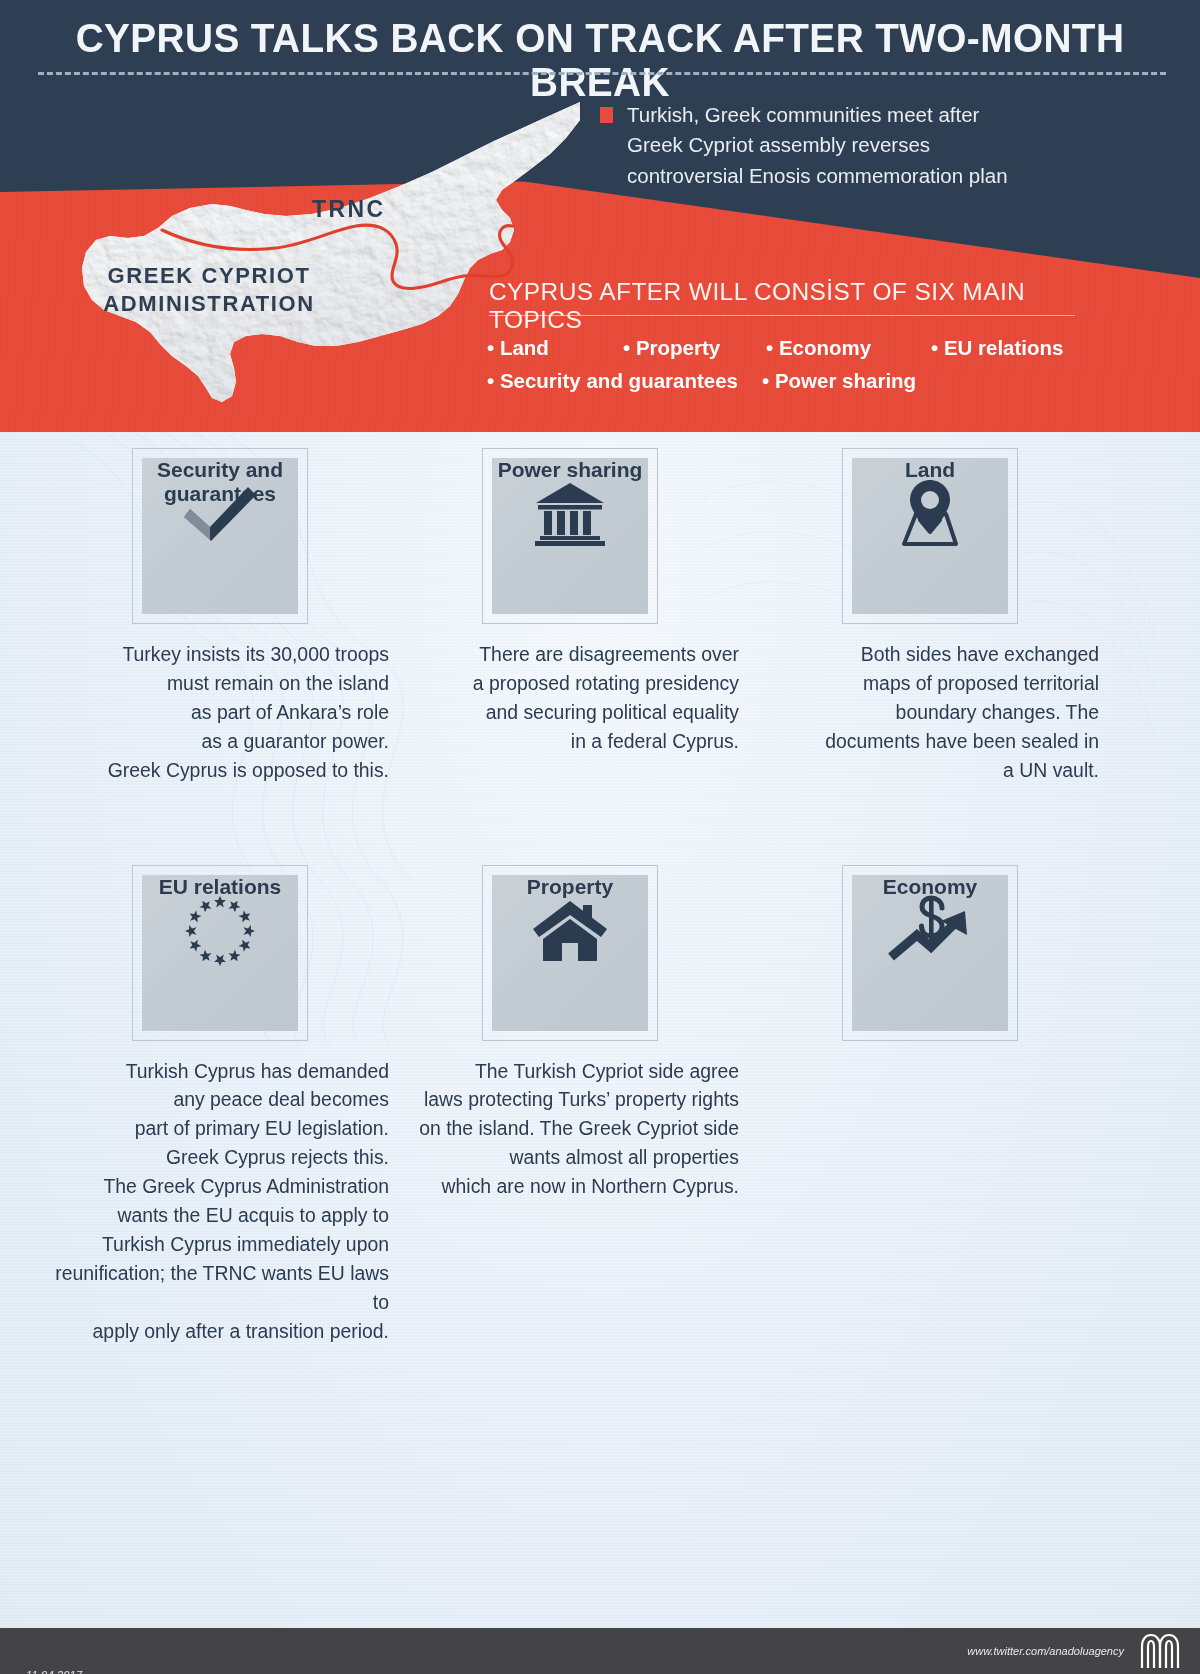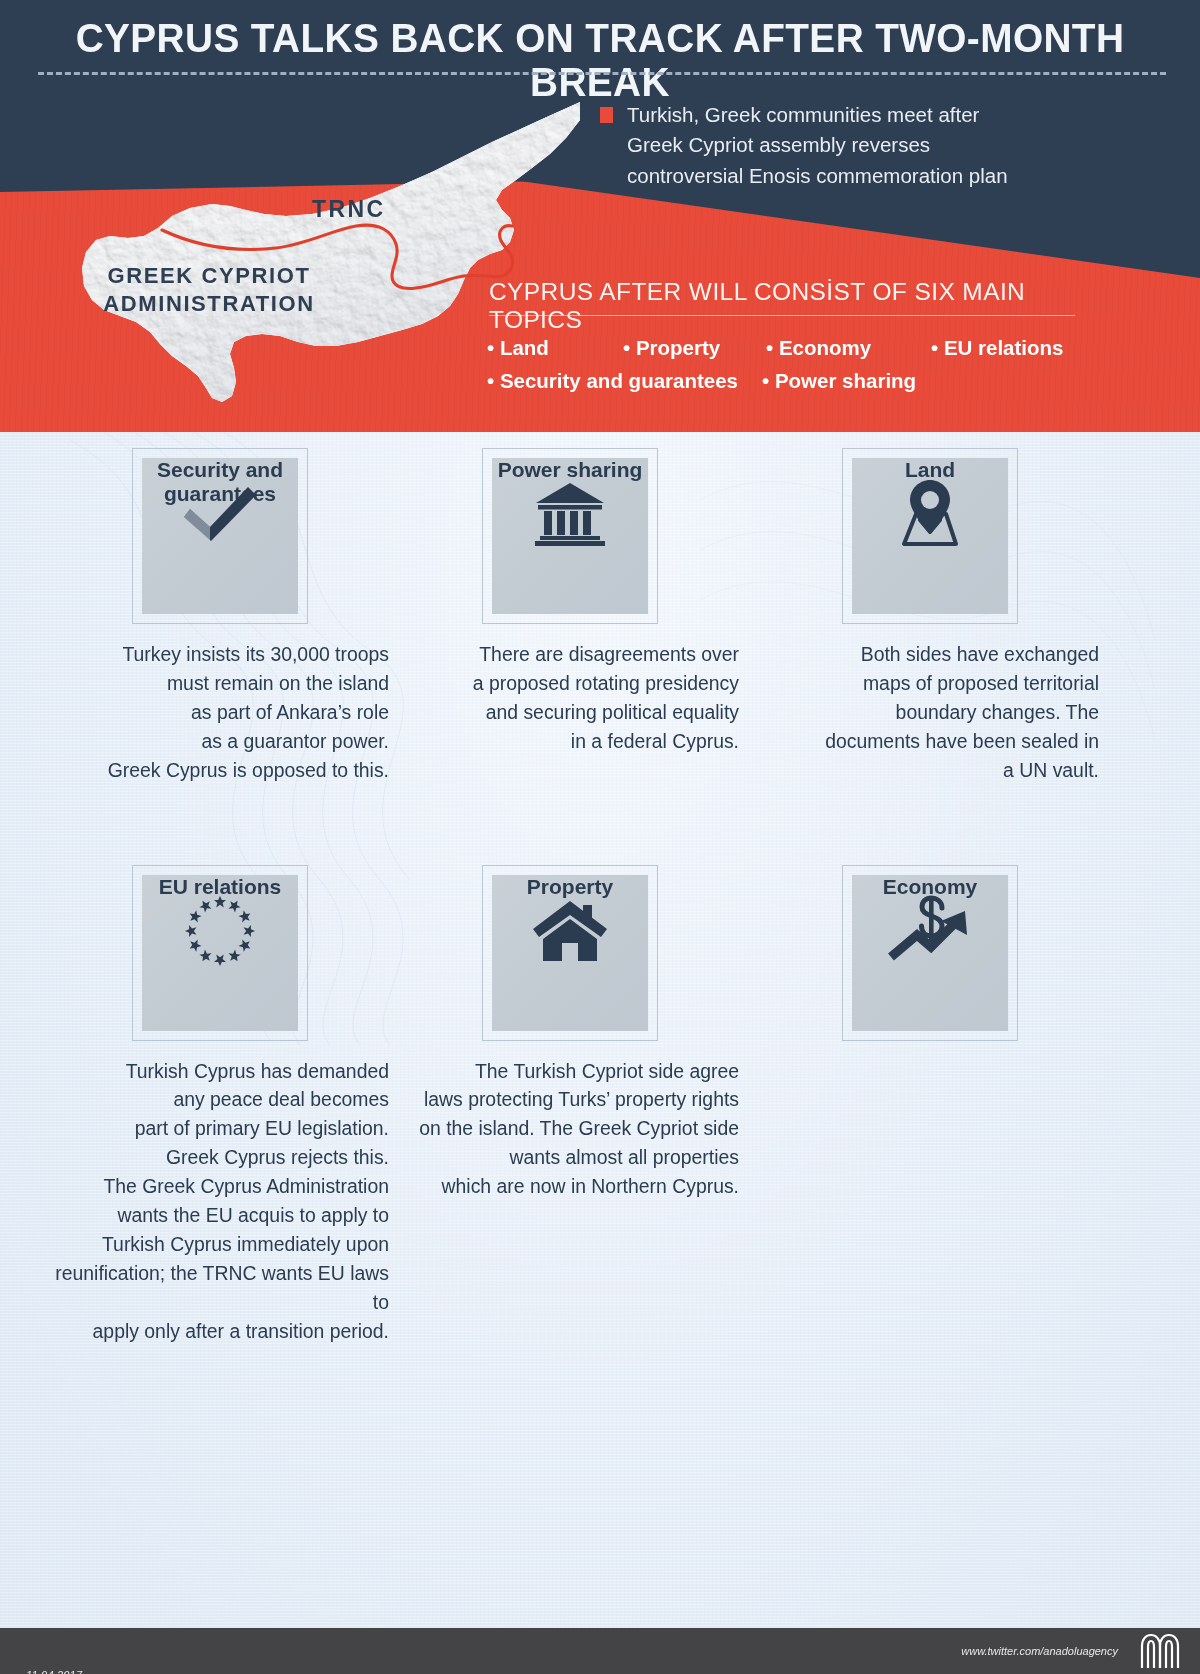--- a/index.html
+++ b/index.html
@@ -261,21 +261,21 @@
     font-size:11px;
     font-style:italic;
     margin-left:26px;
     letter-spacing:.2px;
     margin-top:48px;
   }
   #footer-right{
     margin-left:auto;
     display:flex;
     align-items:center;
-    gap:18px;
+    gap:12px;
     margin-right:18px;
   }
   #footer-url{
     color:#e9e9ea;
     font-size:11px;
     font-style:italic;
   }
   #aa-logo{ width:46px; height:38px; }
 </style>
 </head>

